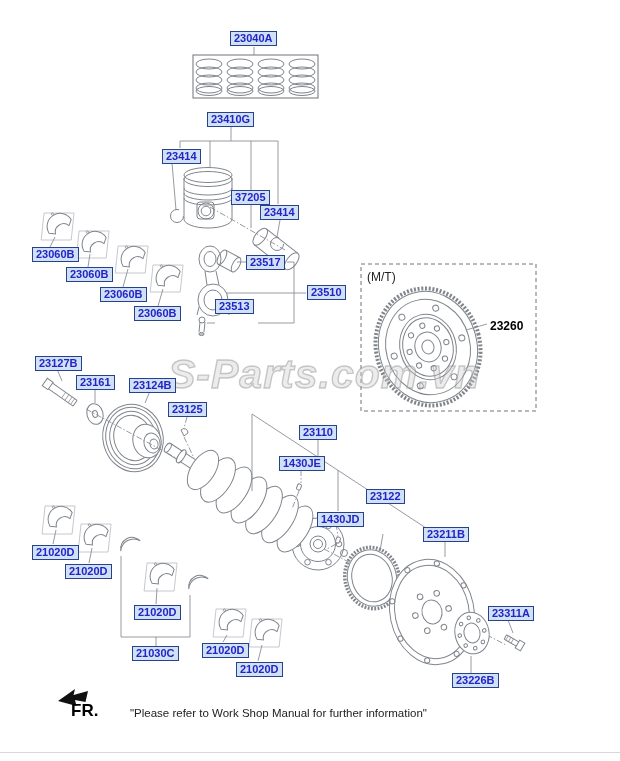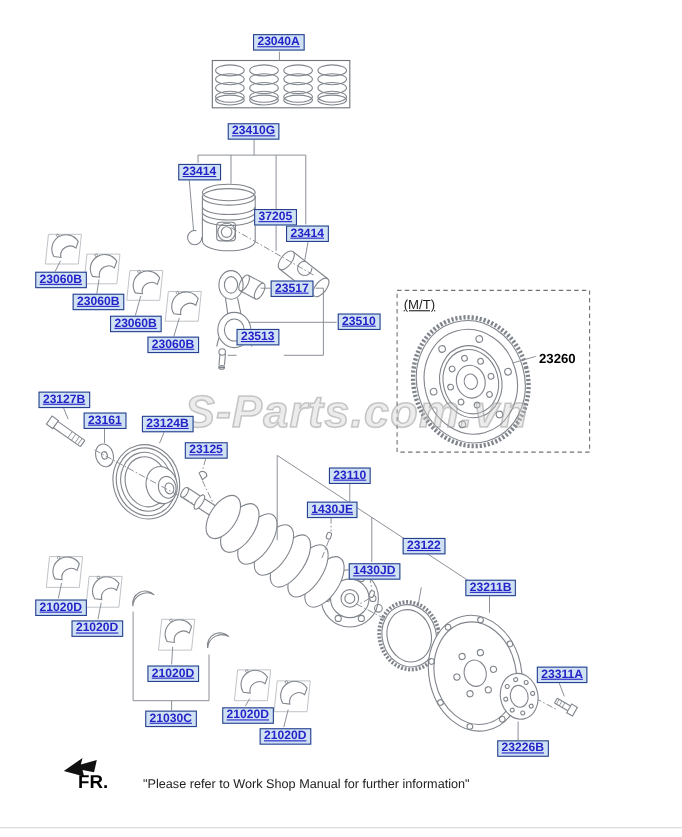--- a/index.html
+++ b/index.html
@@ -1,24 +1,24 @@
 <!DOCTYPE html>
 <html><head>
 <meta charset="utf-8">
 <style>
   html,body{margin:0;padding:0;background:#fff;}
   #stage{position:relative;width:620px;height:761px;background:#ffffff;overflow:hidden;
          font-family:"Liberation Sans",sans-serif;}
   #artwork{position:absolute;left:0;top:0;}
   .plabel{position:absolute;font:bold 11px/13px "Liberation Sans",sans-serif;
           color:#2323c8;background:#cfe1f3;border:1px solid #26418f;
-          padding:0 3px;white-space:nowrap;cursor:pointer;text-decoration:underline;}
+          padding:0 3px;white-space:nowrap;cursor:pointer;}
   .plain-label{position:absolute;font:bold 12px/14px "Liberation Sans",sans-serif;
           color:#000000;background:transparent;border:none;white-space:nowrap;cursor:pointer;}
-  .mt-label{position:absolute;font:12px/14px "Liberation Sans",sans-serif;color:#222;text-decoration:underline;}
+  .mt-label{position:absolute;font:12px/14px "Liberation Sans",sans-serif;color:#222;}
   .fr-label{position:absolute;font:bold 17px/19px "Liberation Sans",sans-serif;color:#000000;margin-left:36px;}
   .note-label{position:absolute;font:11.5px/14px "Liberation Sans",sans-serif;color:#222;}
   .watermark{position:absolute;left:168px;top:352px;font:italic 800 41px/44px "Liberation Sans",sans-serif;
           color:rgba(205,205,205,0.38);-webkit-text-stroke:1.4px rgba(140,140,140,0.45);
           letter-spacing:1px;pointer-events:none;}
   .baseline{position:absolute;left:0;top:752px;width:620px;height:1px;background:#d7d7d7;}
 </style>
 </head>
 <body>
 

